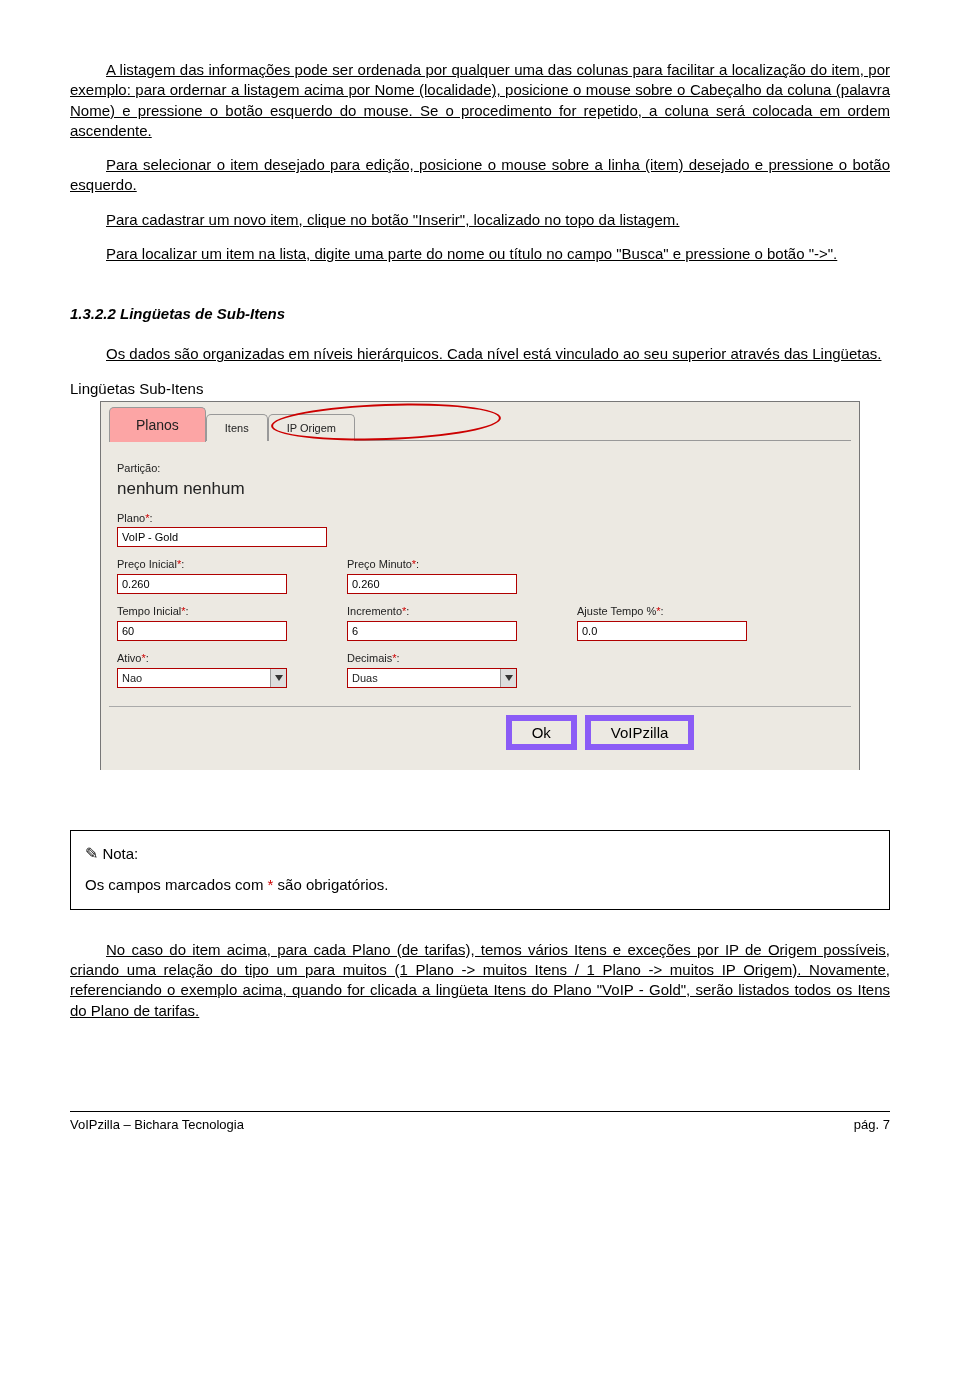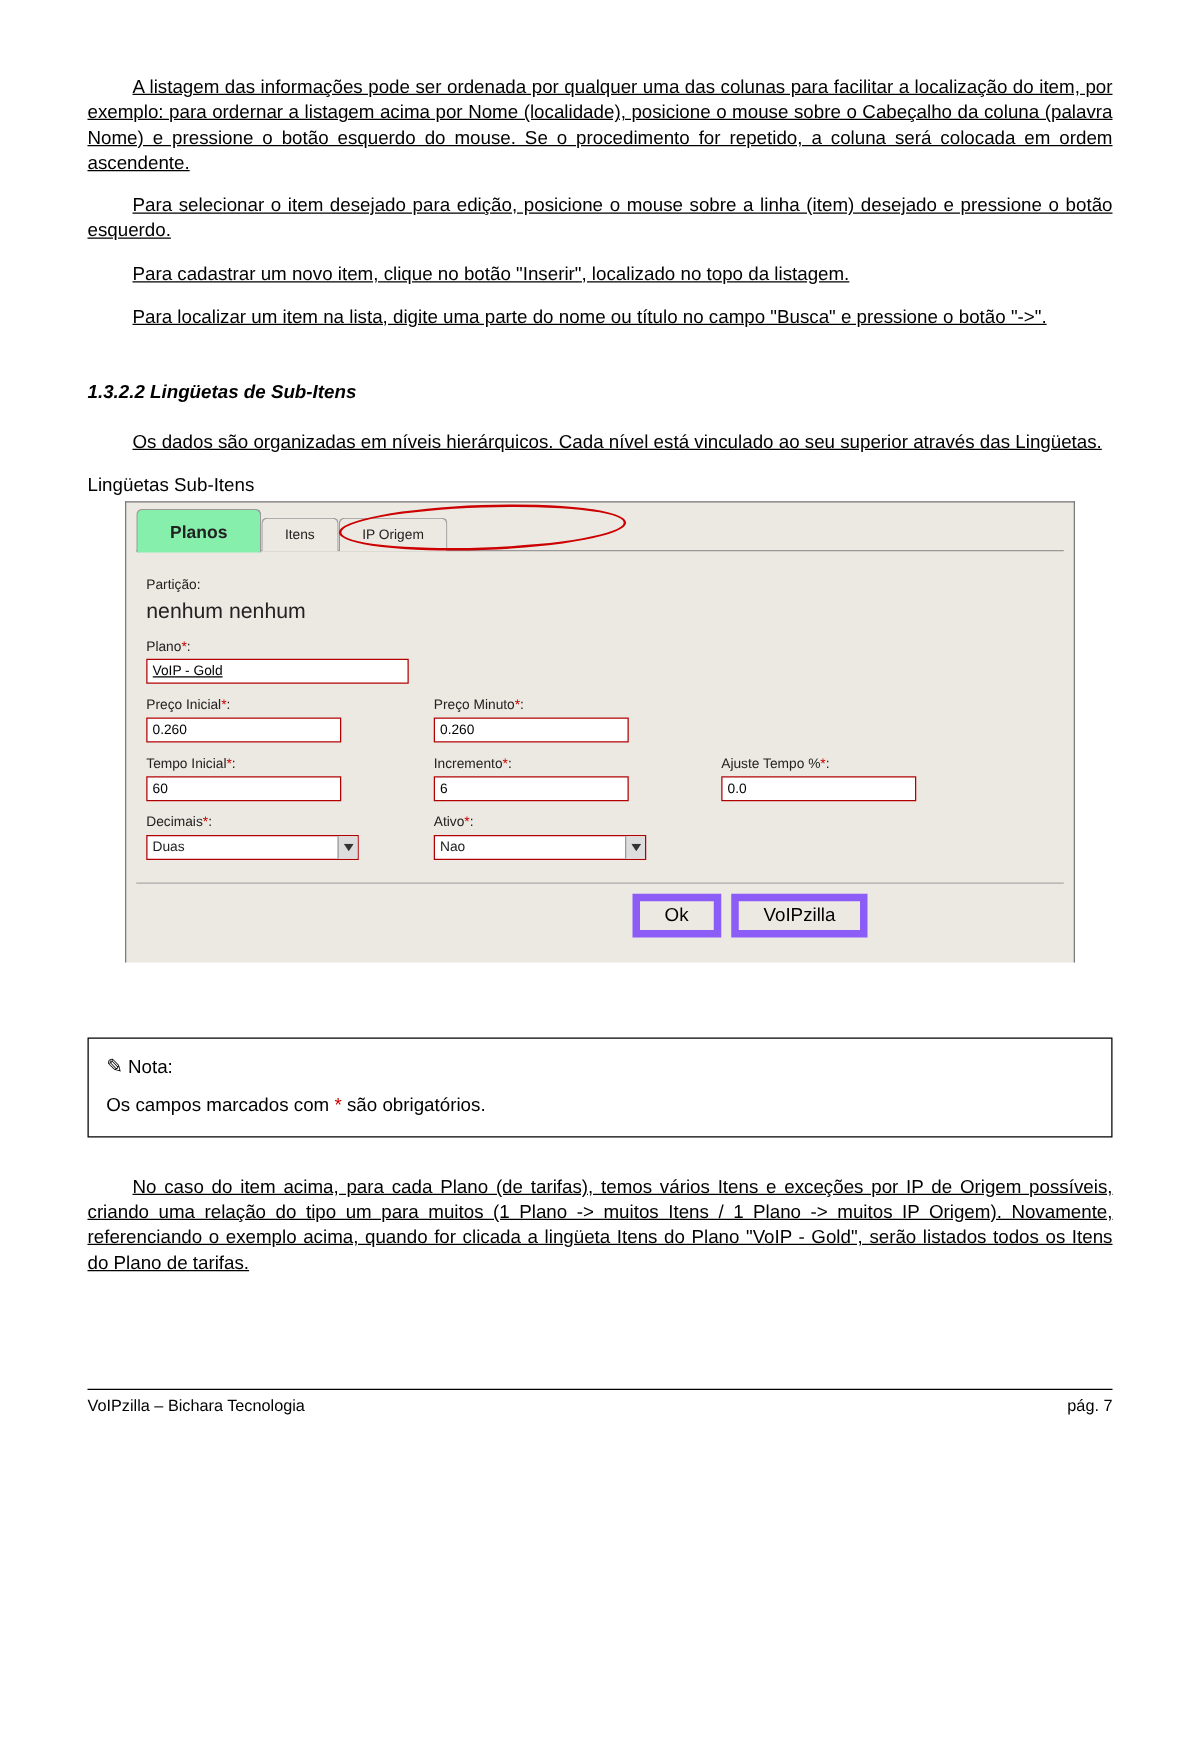--- a/index.html
+++ b/index.html
@@ -41,26 +41,26 @@
     border-bottom: none;
     background: #ece9e2;
     padding: 6px 18px 5px 18px;
     margin-right: 0;
     border-radius: 5px 5px 0 0;
     font-size: 11px;
     position: relative;
     top: 1px;
   }
   .tab.active {
-    font-weight: bold;
+    font-weight: normal;
     font-size: 14px;
     padding: 8px 26px 7px 26px;
     z-index: 2;
     top: 2px;
-    background: #86efac;
+    background: #fca5a5;
   }
   .tab-underline {
     border-top: 1px solid #999;
     margin: 0 8px;
   }
   .circle {
     position: absolute;
     border: 2px solid #cc0000;
     border-radius: 50%;
     width: 230px;
@@ -76,21 +76,21 @@
   .static-val { font-size: 17px; margin-bottom: 4px; }
   .row { display: flex; gap: 30px; }
   .col { flex: 0 0 200px; }
   .finput {
     border: 1px solid #b00000;
     background: #fff;
     font-family: Verdana, Arial, sans-serif;
     font-size: 11px;
     padding: 2px 4px;
     height: 20px;
-    width: 156px;
+    width: 170px;
   }
   .fselect {
     display: flex;
     align-items: stretch;
     width: 170px;
     height: 20px;
     border: 1px solid #b00000;
     background: #fff;
   }
   .fselect .sval {
@@ -165,21 +165,21 @@
   <div class="tab-underline"></div>
 
   <div class="form-body">
 
     <span class="flabel">Partição:</span>
     <div class="static-val">nenhum nenhum</div>
 
     <span class="flabel">
       <span>Plano</span><span class="req">*</span><span>:</span>
     </span>
-    <input class="finput" style="width: 210px; text-decoration: underline;" value="VoIP - Gold">
+    <input class="finput" style="width: 210px;" value="VoIP - Gold">
 
     <div class="row">
       <div class="col">
         <span class="flabel">
           <span>Preço Inicial</span><span class="req">*</span><span>:</span>
         </span>
         <input class="finput" value="0.260" style="">
       </div>
       <div class="col">
         <span class="flabel">
@@ -204,46 +204,46 @@
       </div>
       <div class="col">
         <span class="flabel">
           <span>Ajuste Tempo %</span><span class="req">*</span><span>:</span>
         </span>
         <input class="finput" value="0.0" style="">
       </div>
     </div>
 
     <div class="row">
+      <div class="col">
+        <span class="flabel">
+          <span>Ativo</span><span class="req">*</span><span>:</span>
+        </span>
+        <div class="fselect">
+          <span class="sval">Nao</span>
+          <span class="sbtn">
+            <svg viewBox="0 0 8 6">
+                <polygon points="0,0 8,0 4,6" fill="#333"></polygon>
+              </svg>
+          </span>
+        </div>
+      </div>
       <div class="col">
         <span class="flabel">
           <span>Decimais</span><span class="req">*</span><span>:</span>
         </span>
         <div class="fselect">
           <span class="sval">Duas</span>
           <span class="sbtn">
             <svg viewBox="0 0 8 6">
                 <polygon points="0,0 8,0 4,6" fill="#333"></polygon>
               </svg>
           </span>
         </div>
       </div>
-      <div class="col">
-        <span class="flabel">
-          <span>Ativo</span><span class="req">*</span><span>:</span>
-        </span>
-        <div class="fselect">
-          <span class="sval">Nao</span>
-          <span class="sbtn">
-            <svg viewBox="0 0 8 6">
-                <polygon points="0,0 8,0 4,6" fill="#333"></polygon>
-              </svg>
-          </span>
-        </div>
-      </div>
     </div>
   </div>
 
   <div class="btnrow">
     <button class="fbtn">Ok</button>
     <button class="fbtn">VoIPzilla</button>
   </div>
 </div>
 
 <div class="note-box">

